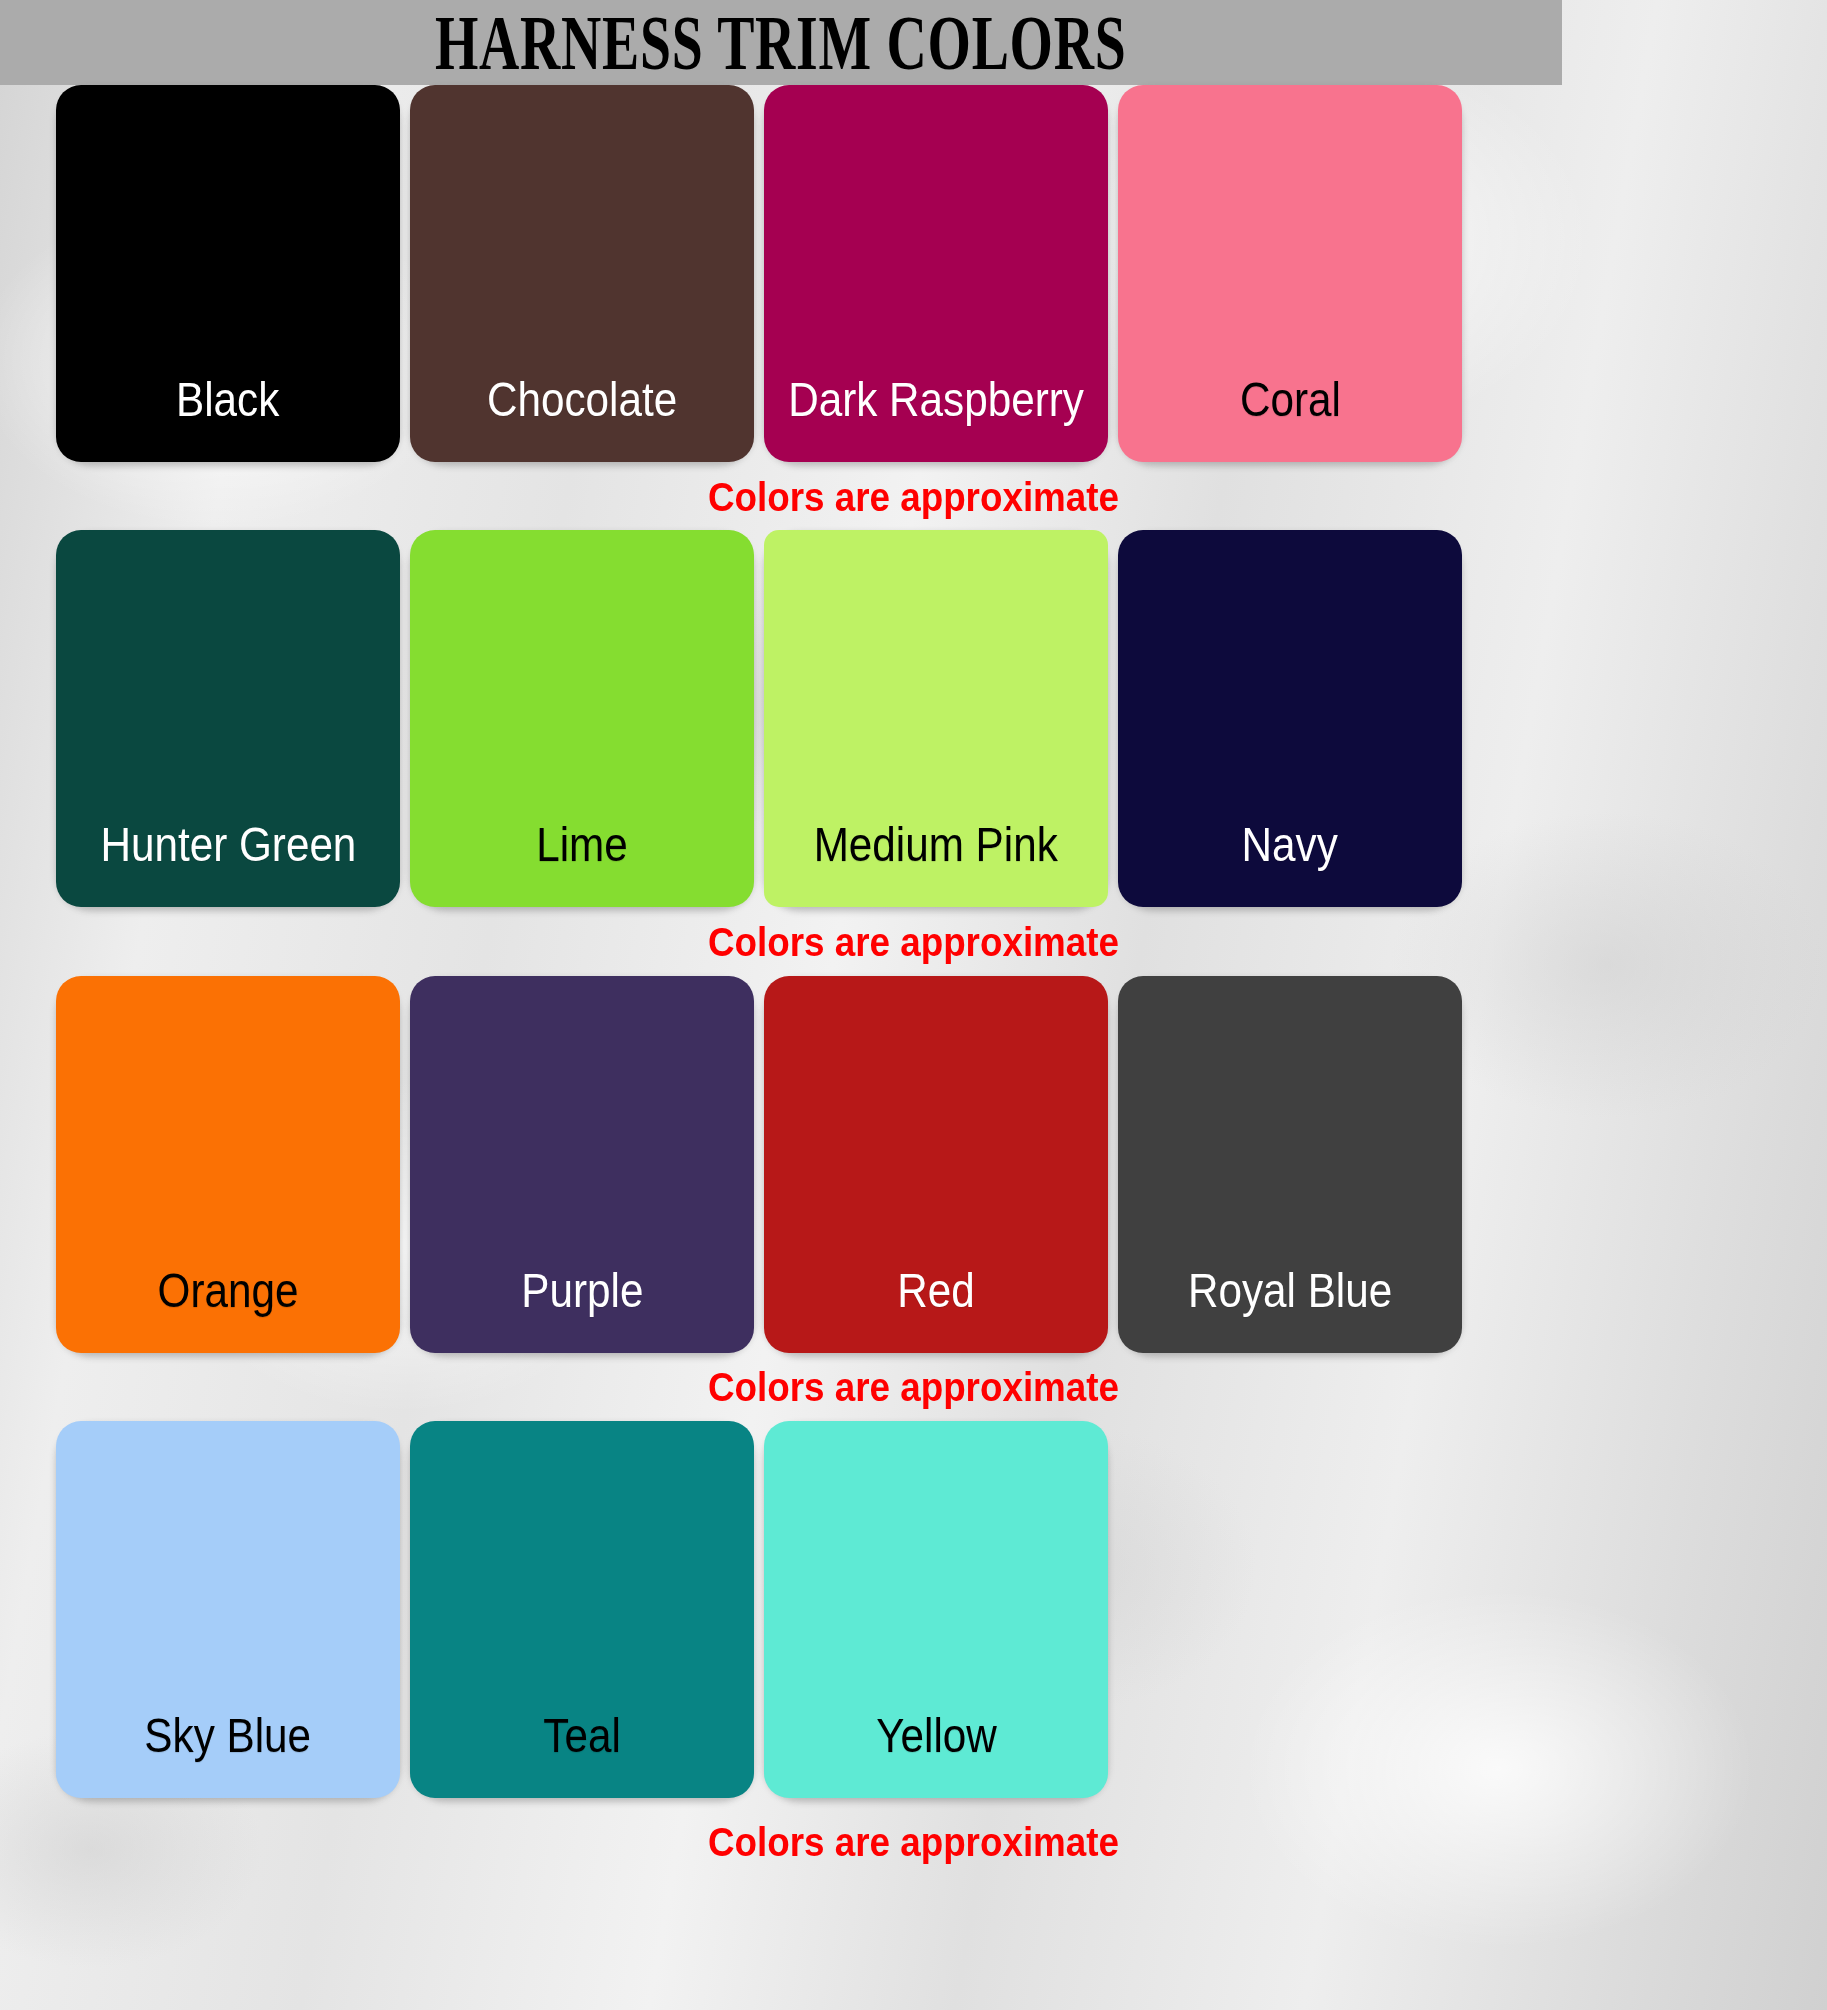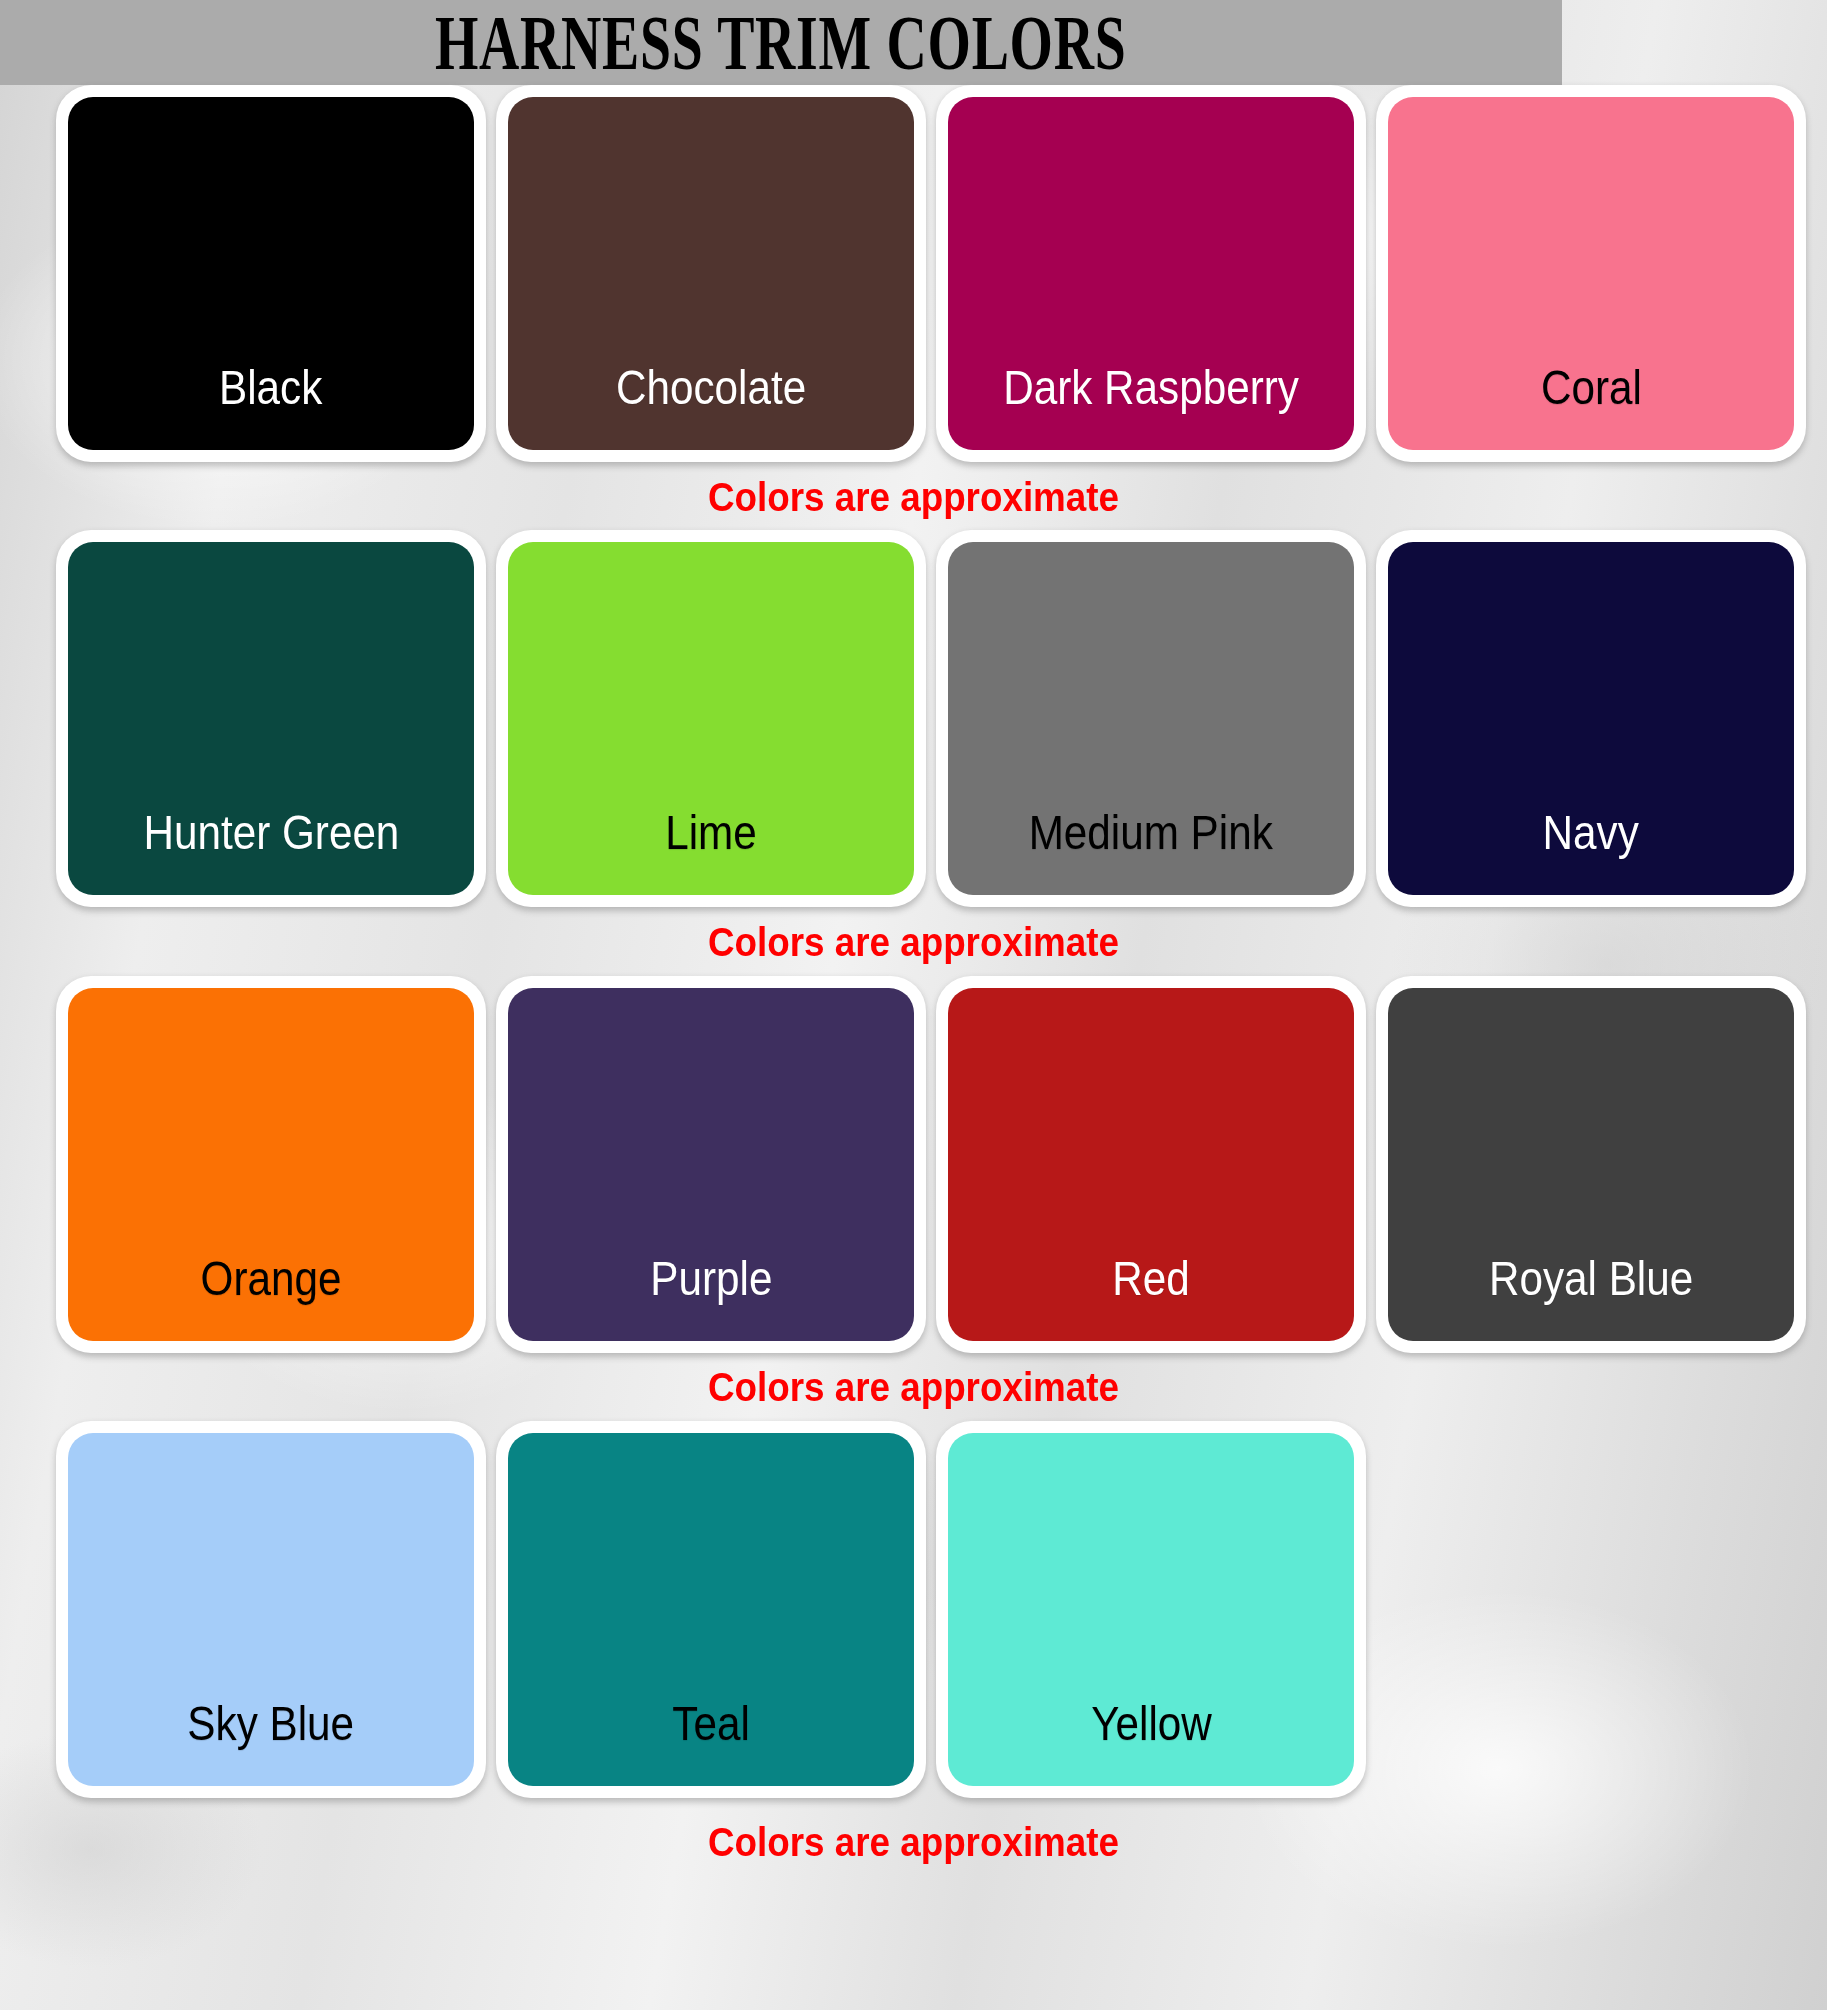--- a/index.html
+++ b/index.html
@@ -67,25 +67,25 @@
   .row-block { position: relative; }
 
   .row {
     display: flex;
     justify-content: flex-start;
     padding-left: 56px;
     gap: 10px;
   }
 
   .swatch-frame {
-    width: 430px;
+    width: 344px;
     height: 377px;
     background: #ffffff;
     border-radius: 35px;
-    padding: 12px;
+    padding: 0;
     box-shadow: 0 3.7px 6.4px rgba(110,110,110,0.40);
     flex: 0 0 auto;
   }
 
   .swatch {
     width: 100%;
     height: 100%;
     border-radius: 25px;
     position: relative;
     display: flex;
@@ -163,21 +163,21 @@
             <div class="swatch" style="background: rgb(10, 72, 64);">
               <div class="swatch-label on-dark" style="color: rgb(255, 255, 255);">Hunter Green</div>
             </div>
           </div>
           <div class="swatch-frame">
             <div class="swatch" style="background: rgb(133, 221, 48);">
               <div class="swatch-label on-light" style="color: rgb(0, 0, 0);">Lime</div>
             </div>
           </div>
           <div class="swatch-frame">
-            <div class="swatch" style="background: #737373;">
+            <div class="swatch" style="background: #bef264; border-radius: 15px;">
               <div class="swatch-label on-light" style="color: rgb(0, 0, 0);">Medium Pink</div>
             </div>
           </div>
           <div class="swatch-frame">
             <div class="swatch" style="background: rgb(13, 10, 60);">
               <div class="swatch-label on-dark" style="color: rgb(255, 255, 255);">Navy</div>
             </div>
           </div>
         </div>
         <div class="approx-note" style="color: rgb(255, 0, 0);">Colors are approximate</div>

